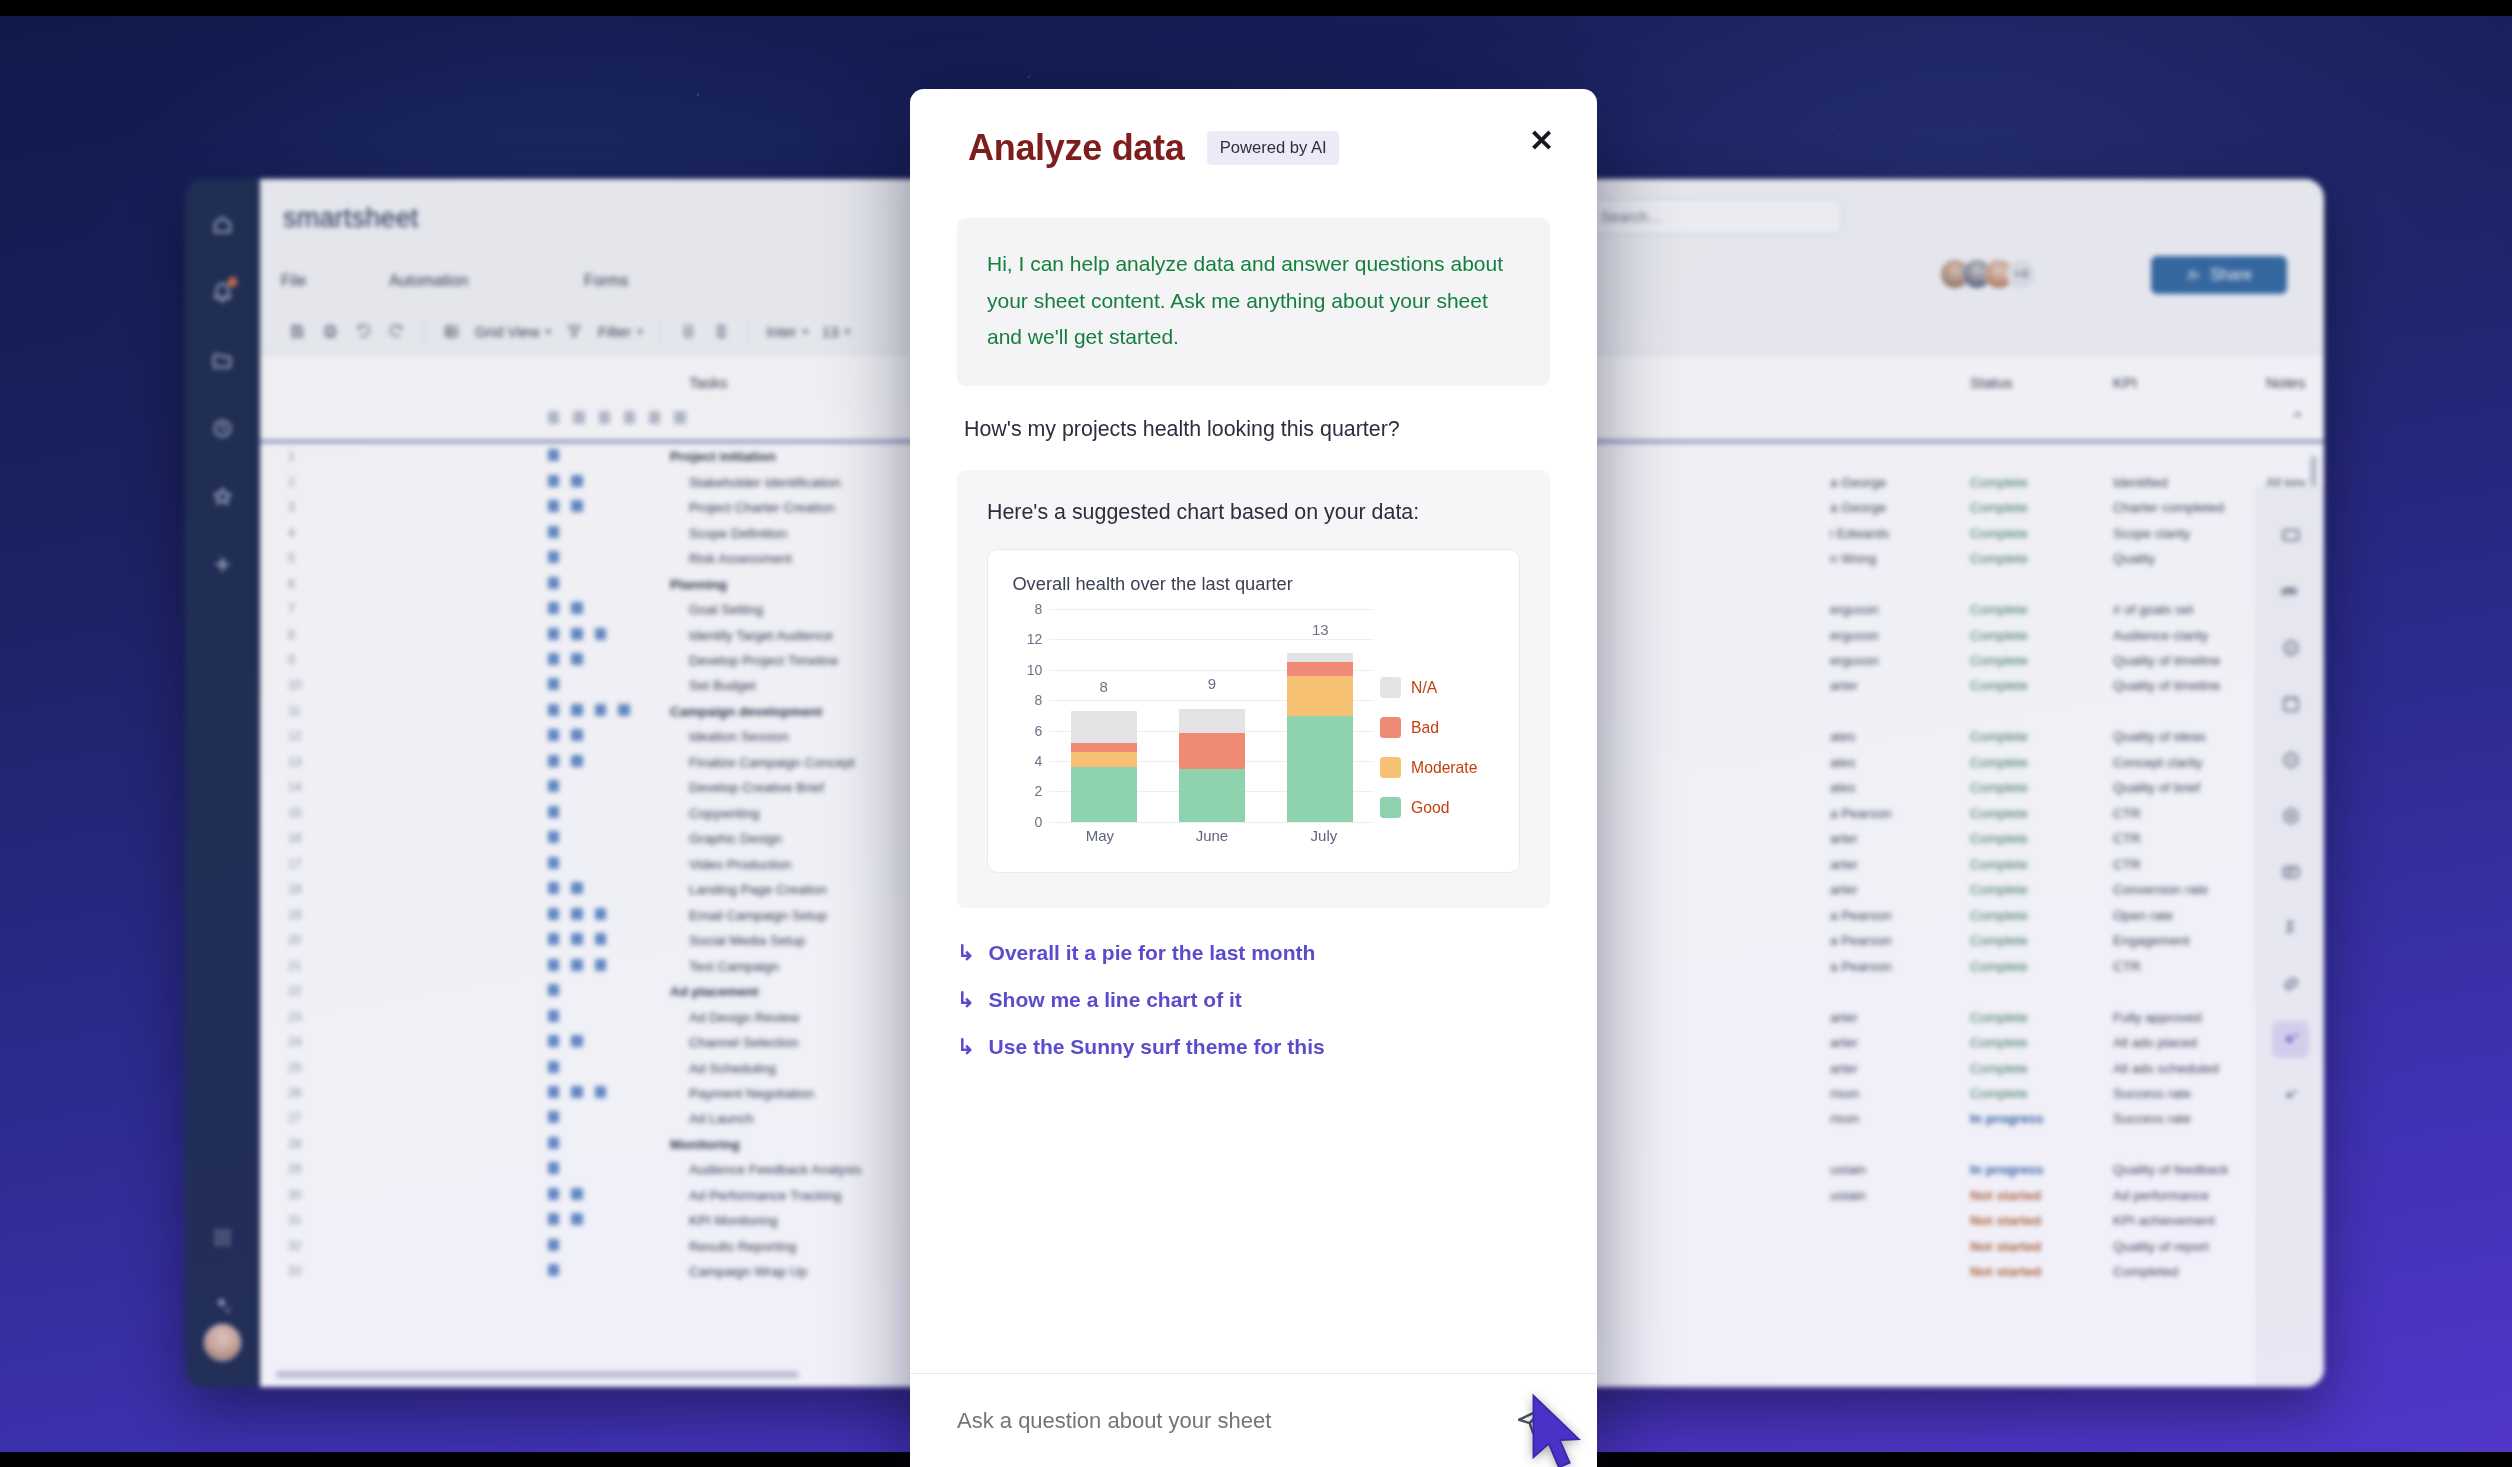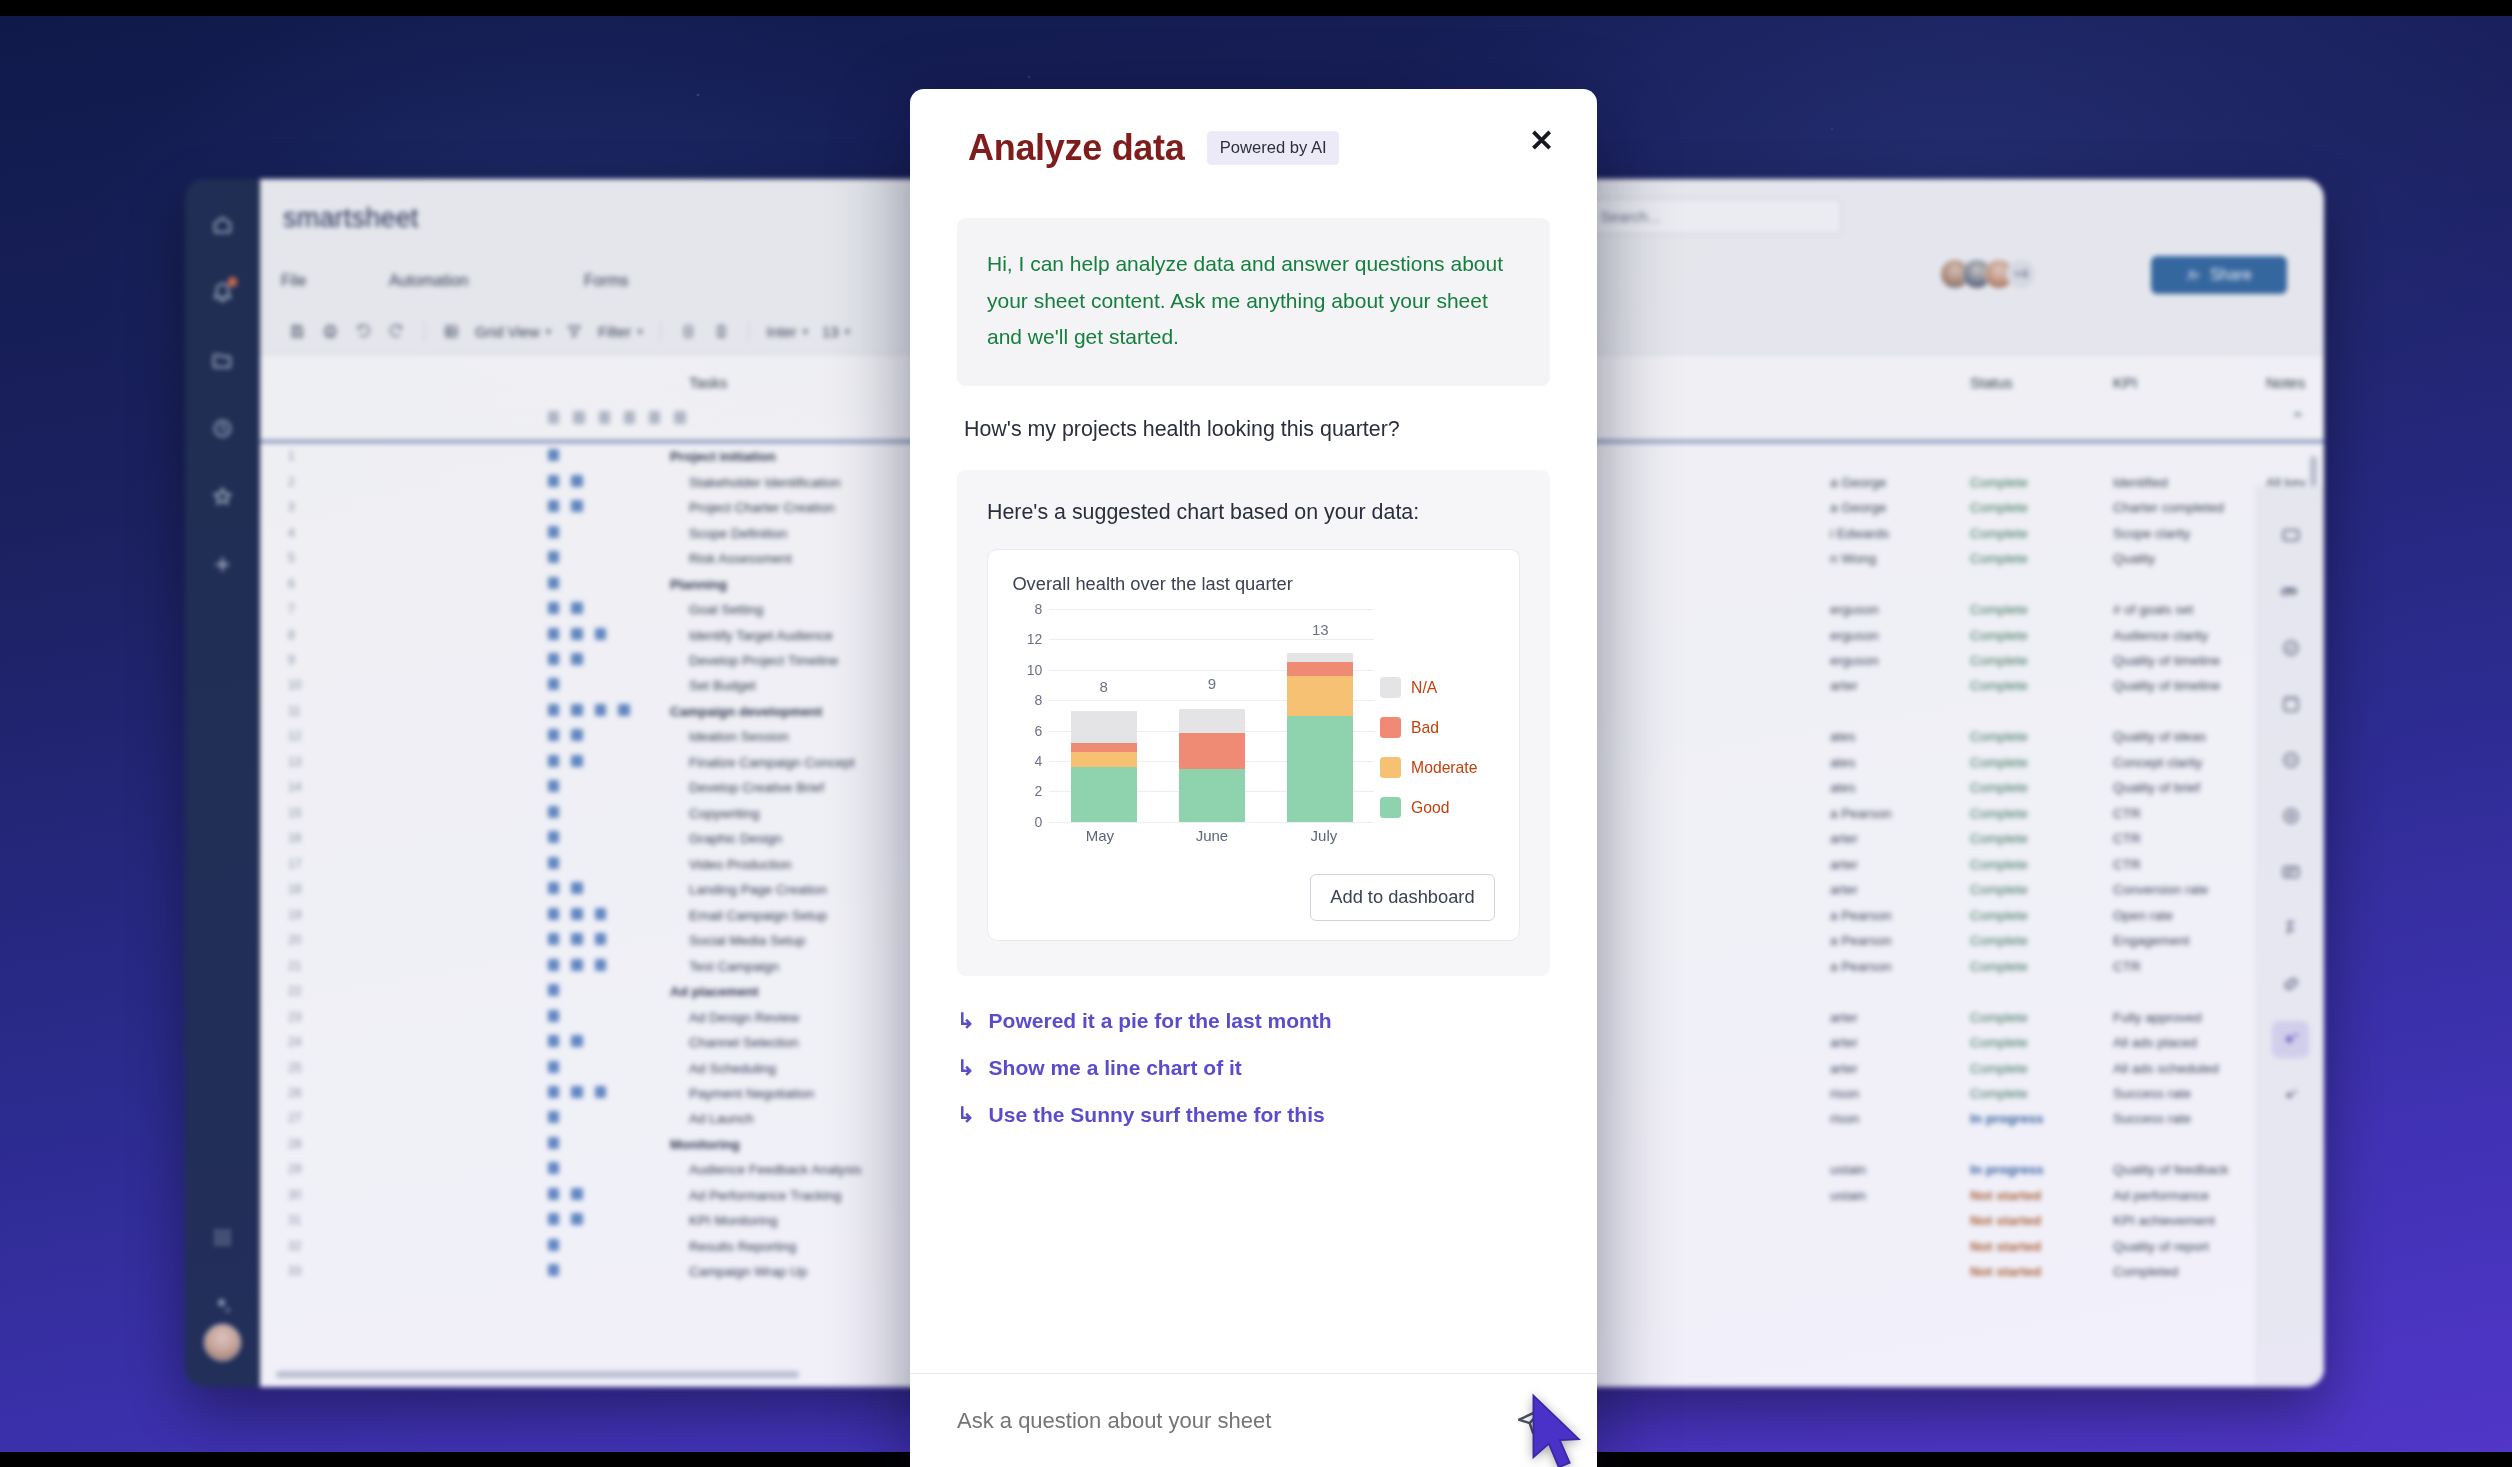--- a/index.html
+++ b/index.html
@@ -1102,30 +1102,27 @@
                   <span class="leg-swatch" style="background: rgb(246, 193, 114);"></span>
                   <span class="leg-label">Moderate</span>
                 </div>
                 <div class="leg-item">
                   <span class="leg-swatch" style="background: rgb(142, 211, 174);"></span>
                   <span class="leg-label">Good</span>
                 </div>
               </div>
           </div>
 
-          <div class="chart-actions">
-            <div class="add-dash-btn">Add to dashboard</div>
-          </div>
         </div>
       </div>
 
       <div class="suggestions" id="suggestions-host">
           <div class="sugg">
             <span class="arrow">↳</span>
-            <span>Powered it a pie for the last month</span>
+            <span>Overall it a pie for the last month</span>
           </div>
           <div class="sugg">
             <span class="arrow">↳</span>
             <span>Show me a line chart of it</span>
           </div>
           <div class="sugg">
             <span class="arrow">↳</span>
             <span>Use the Sunny surf theme for this</span>
           </div>
         </div>

